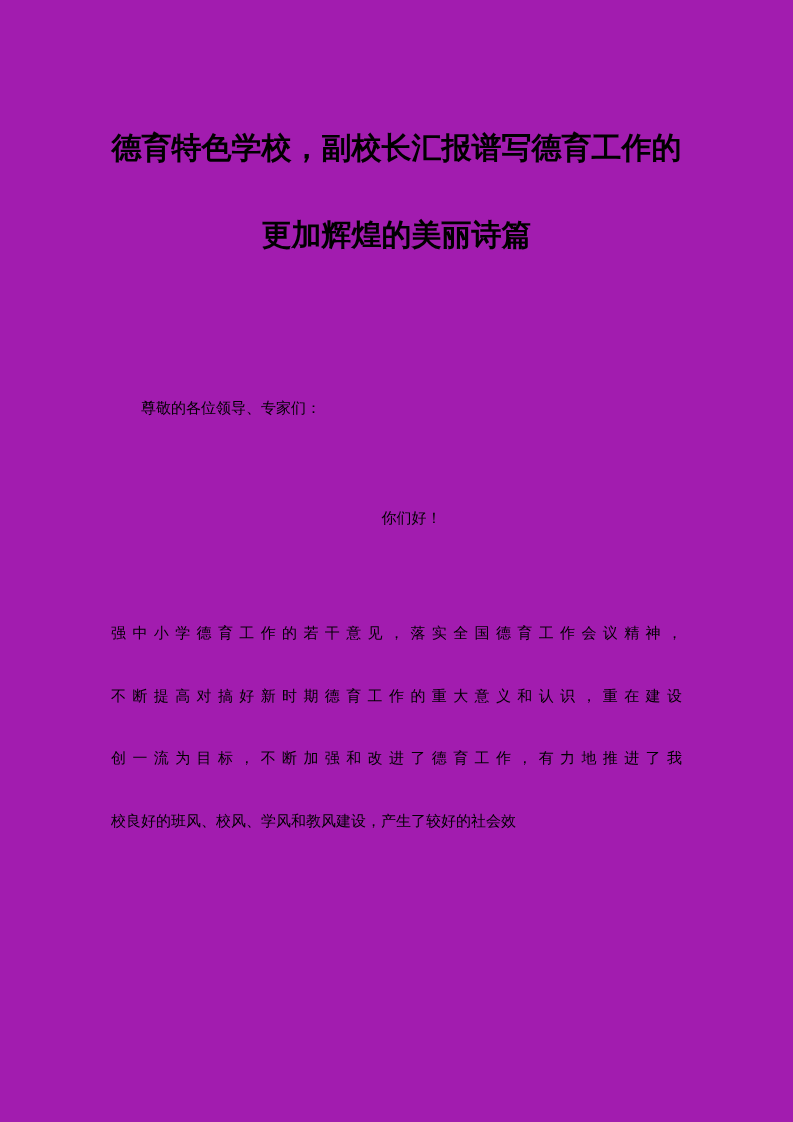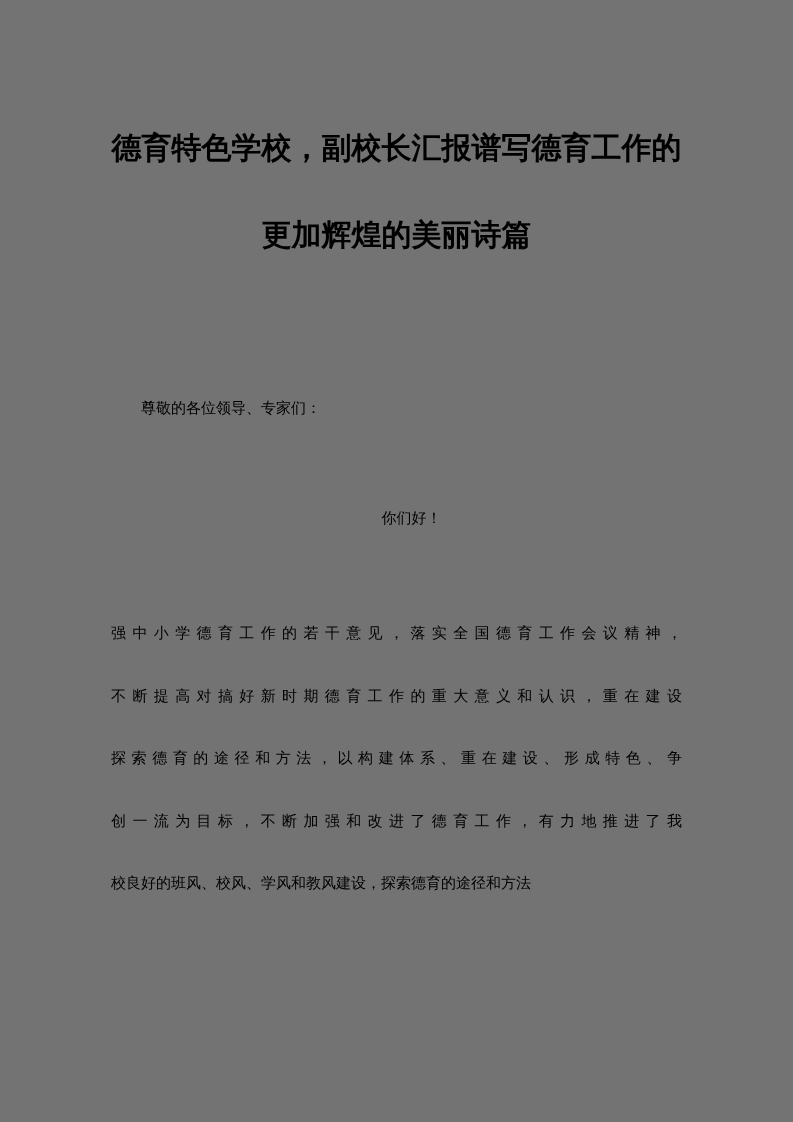--- a/index.html
+++ b/index.html
@@ -4,21 +4,21 @@
   <style>
     html, body {
       margin: 0;
       padding: 0;
       background: #ffffff;
     }
     .page {
       position: relative;
       width: 793px;
       height: 1122px;
-      background: #737373;
+      background: #a21caf;
       color: #000000;
       font-family: "Liberation Sans", "DejaVu Sans", sans-serif;
       overflow: hidden;
       margin: 0 auto;
     }
     .content {
       padding: 0 111px;
     }
     .doc-title {
       margin-top: 128px;
@@ -78,20 +78,19 @@
     </div>
 
     <div class="body-text">
       <div class="greeting-line">尊敬的各位领导、专家们：</div>
 
       <div class="salutation-line">你们好！</div>
 
       <div class="paragraph">
         <div class="para-line">强中小学德育工作的若干意见，落实全国德育工作会议精神，</div>
         <div class="para-line">不断提高对搞好新时期德育工作的重大意义和认识，重在建设</div>
-        <div class="para-line">探索德育的途径和方法，以构建体系、重在建设、形成特色、争</div>
         <div class="para-line">创一流为目标，不断加强和改进了德育工作，有力地推进了我</div>
-        <div class="para-line last">校良好的班风、校风、学风和教风建设，探索德育的途径和方法</div>
+        <div class="para-line last">校良好的班风、校风、学风和教风建设，产生了较好的社会效</div>
       </div>
     </div>
 
   </div>
 </div>
 
 </body></html>

